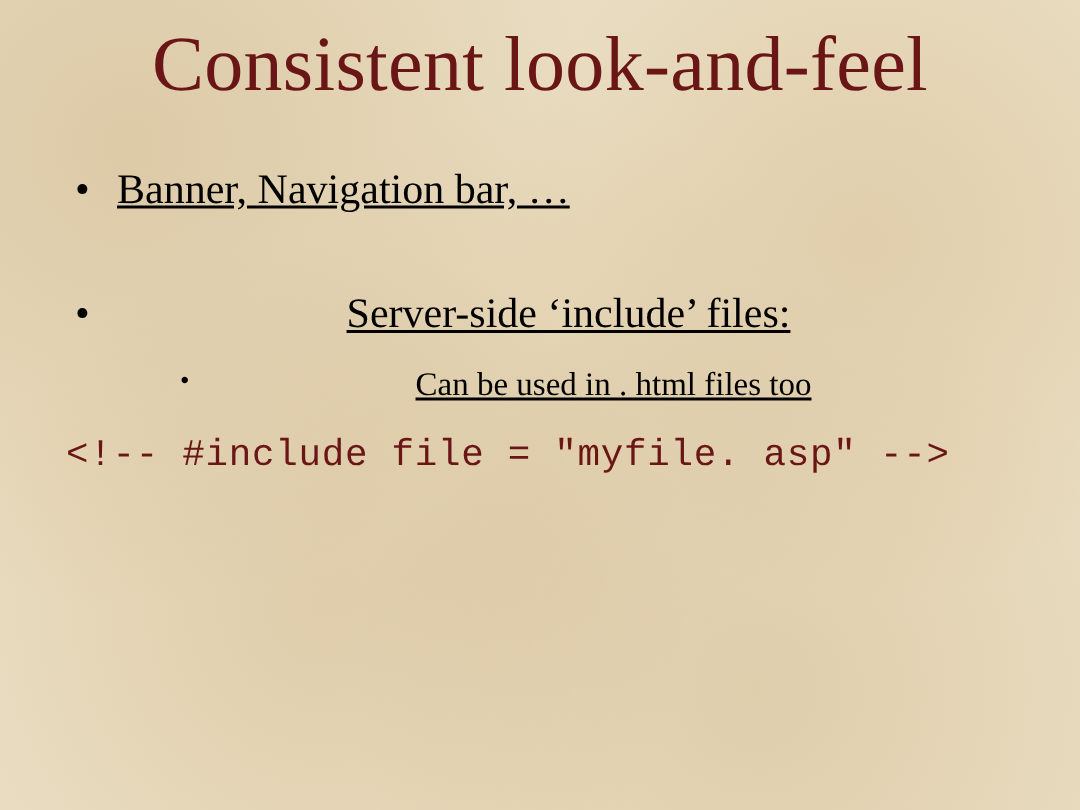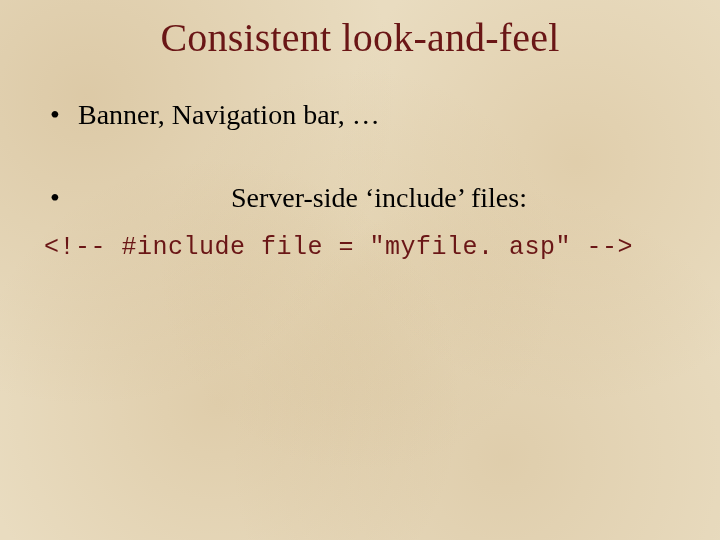--- a/index.html
+++ b/index.html
@@ -22,36 +22,37 @@
       radial-gradient(circle at 50% 50%, rgba(215,190,140,0.15) 0, rgba(215,190,140,0) 45%);
     background-blend-mode: multiply;
     font-family: "Times New Roman", Times, serif;
     color: #000;
     padding: 14px 40px 20px 40px;
     position: relative;
   }
   .title {
     text-align: center;
     color: #6a1616;
-    font-size: 40px;
+    font-size: 52px;
     font-weight: 400;
     margin: 0 0 36px 0;
     letter-spacing: 0.2px;
   }
   ul.top {
     list-style: none;
     margin: 0;
     padding: 0 0 0 10px;
   }
   ul.top > li {
     position: relative;
     padding-left: 28px;
     font-size: 28px;
     line-height: 1.25;
     margin-bottom: 48px;
+    text-decoration: underline;
   }
   ul.top > li::before {
     content: "•";
     position: absolute;
     left: 0;
     top: 0;
     font-size: 28px;
     color: #000;
   }
   ul.sub {
@@ -91,18 +92,21 @@
 <div class="slide">
   <h1 class="title">Consistent look-and-feel</h1>
 
   <ul class="top">
     <li>
       <span>Banner, Navigation bar, …</span>
     </li>
     <li class="li-second">
       <span>Server-side ‘include’ files:</span>
       <ul class="sub">
+        <li>
+          <span>Can be used in . html files too</span>
+        </li>
       </ul>
     </li>
   </ul>
 
   <div class="code">&lt;!-- #include file = "myfile. asp" --&gt;</div>
 </div>
 
 </body></html>

